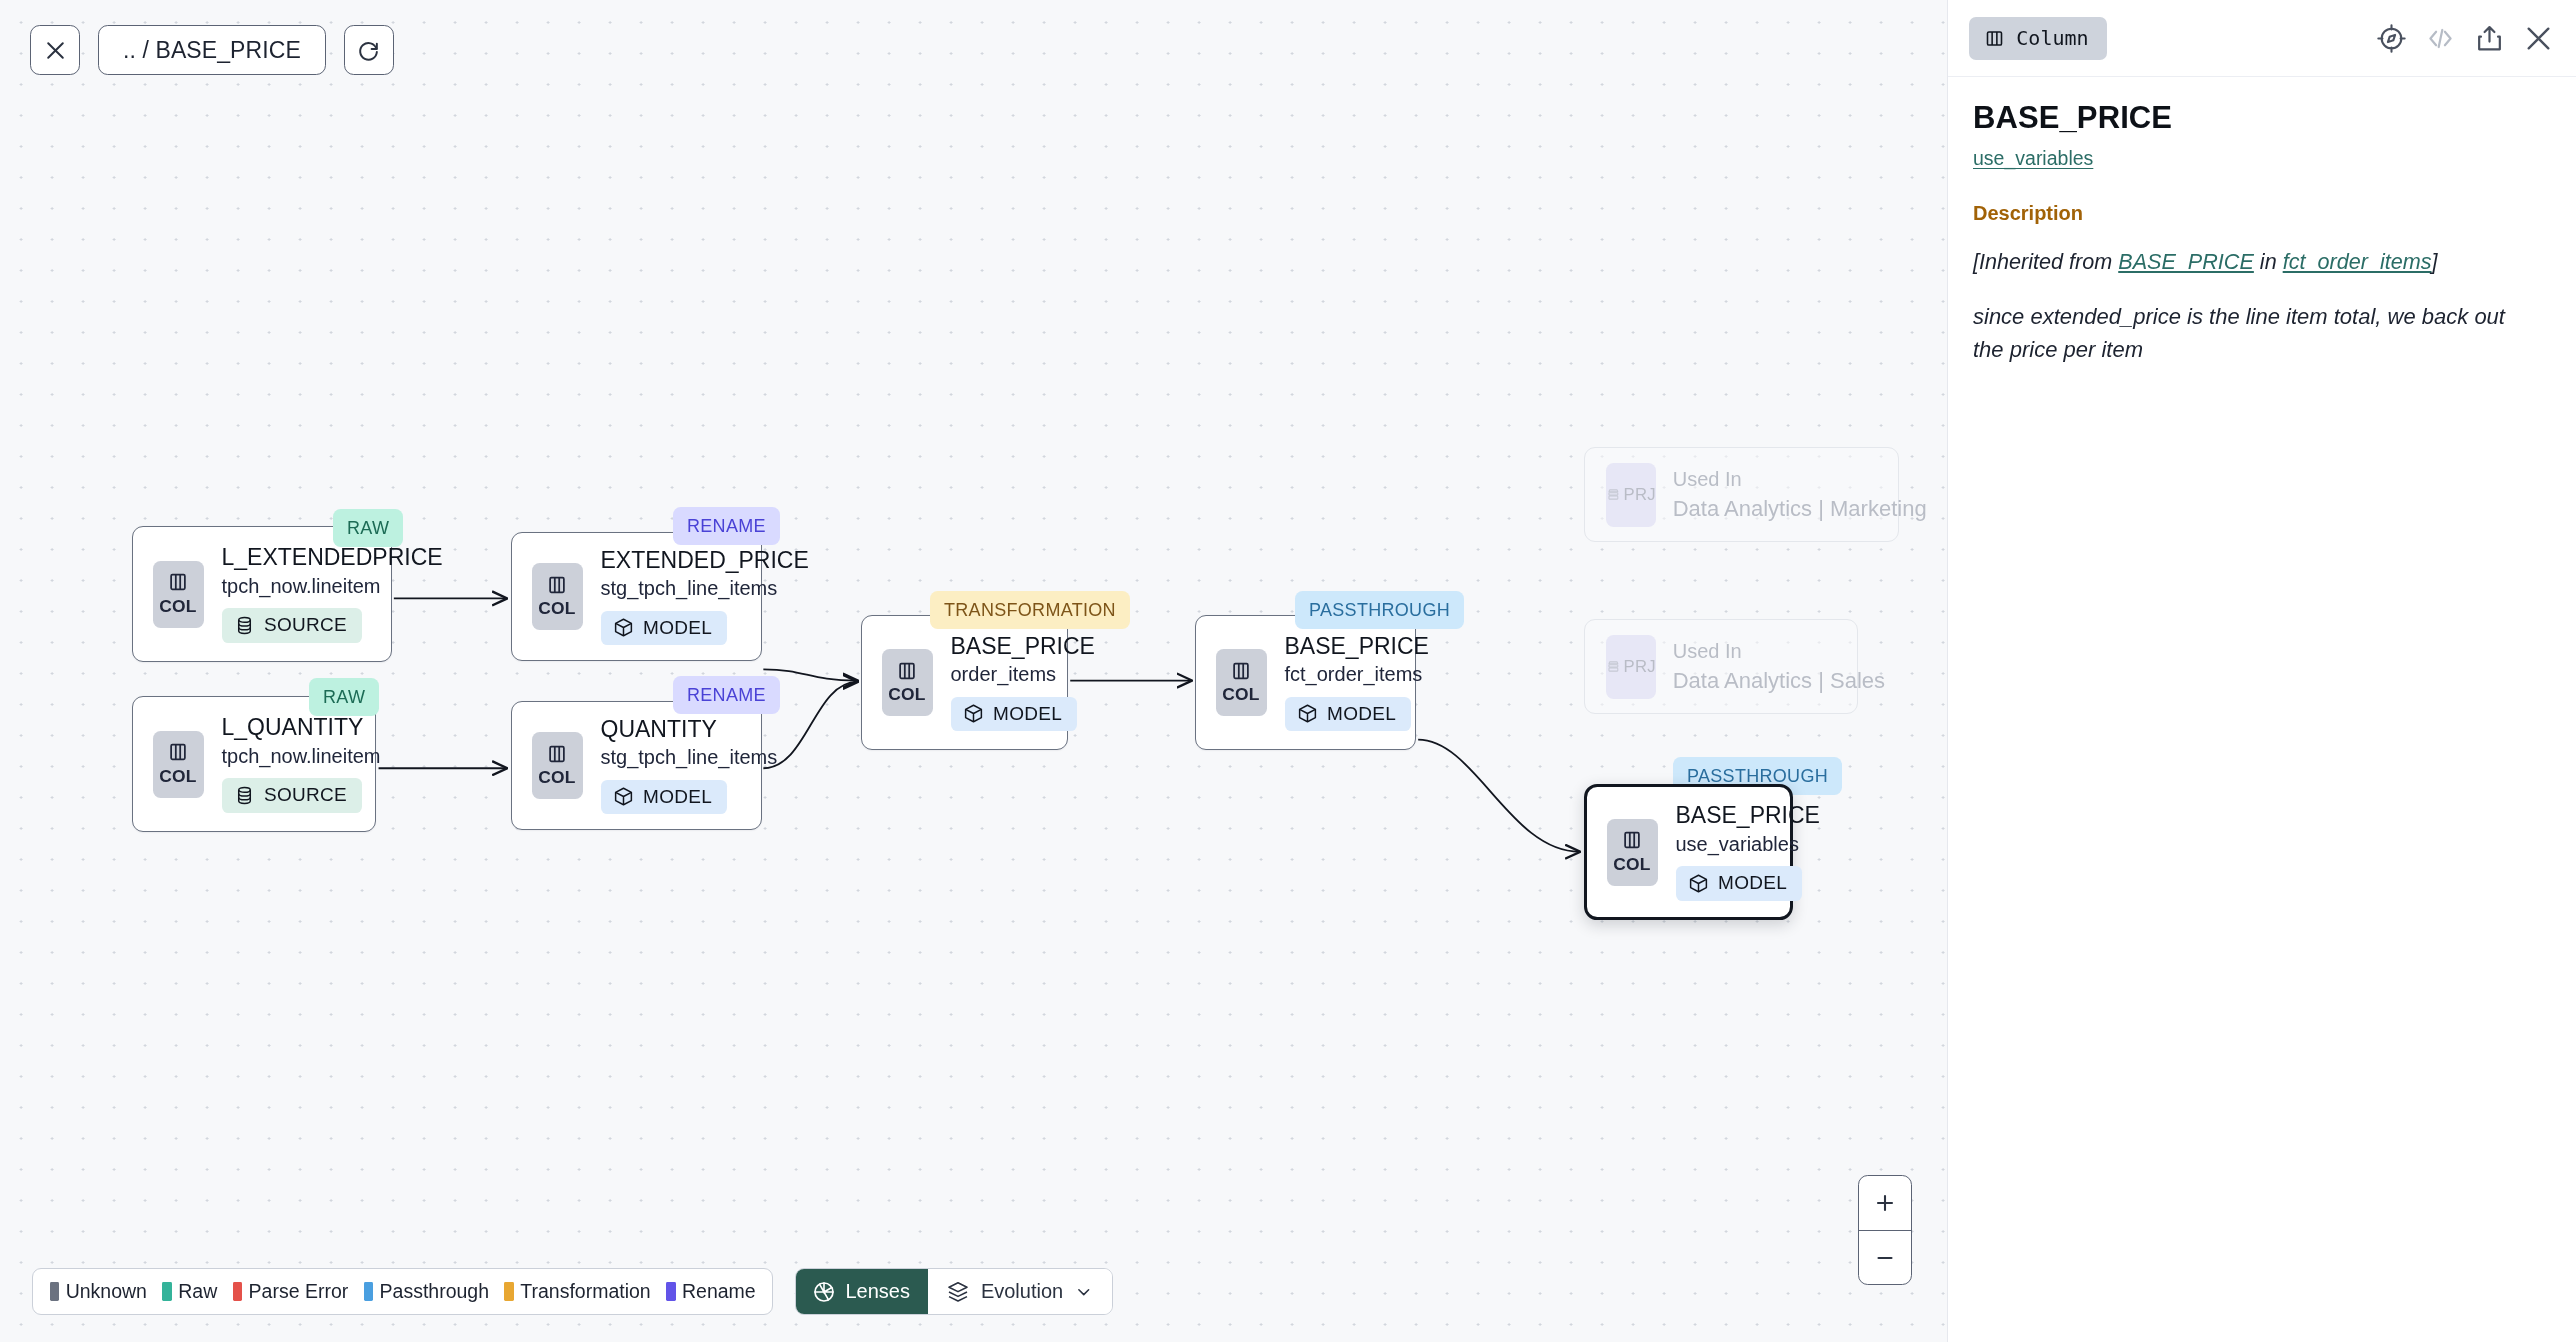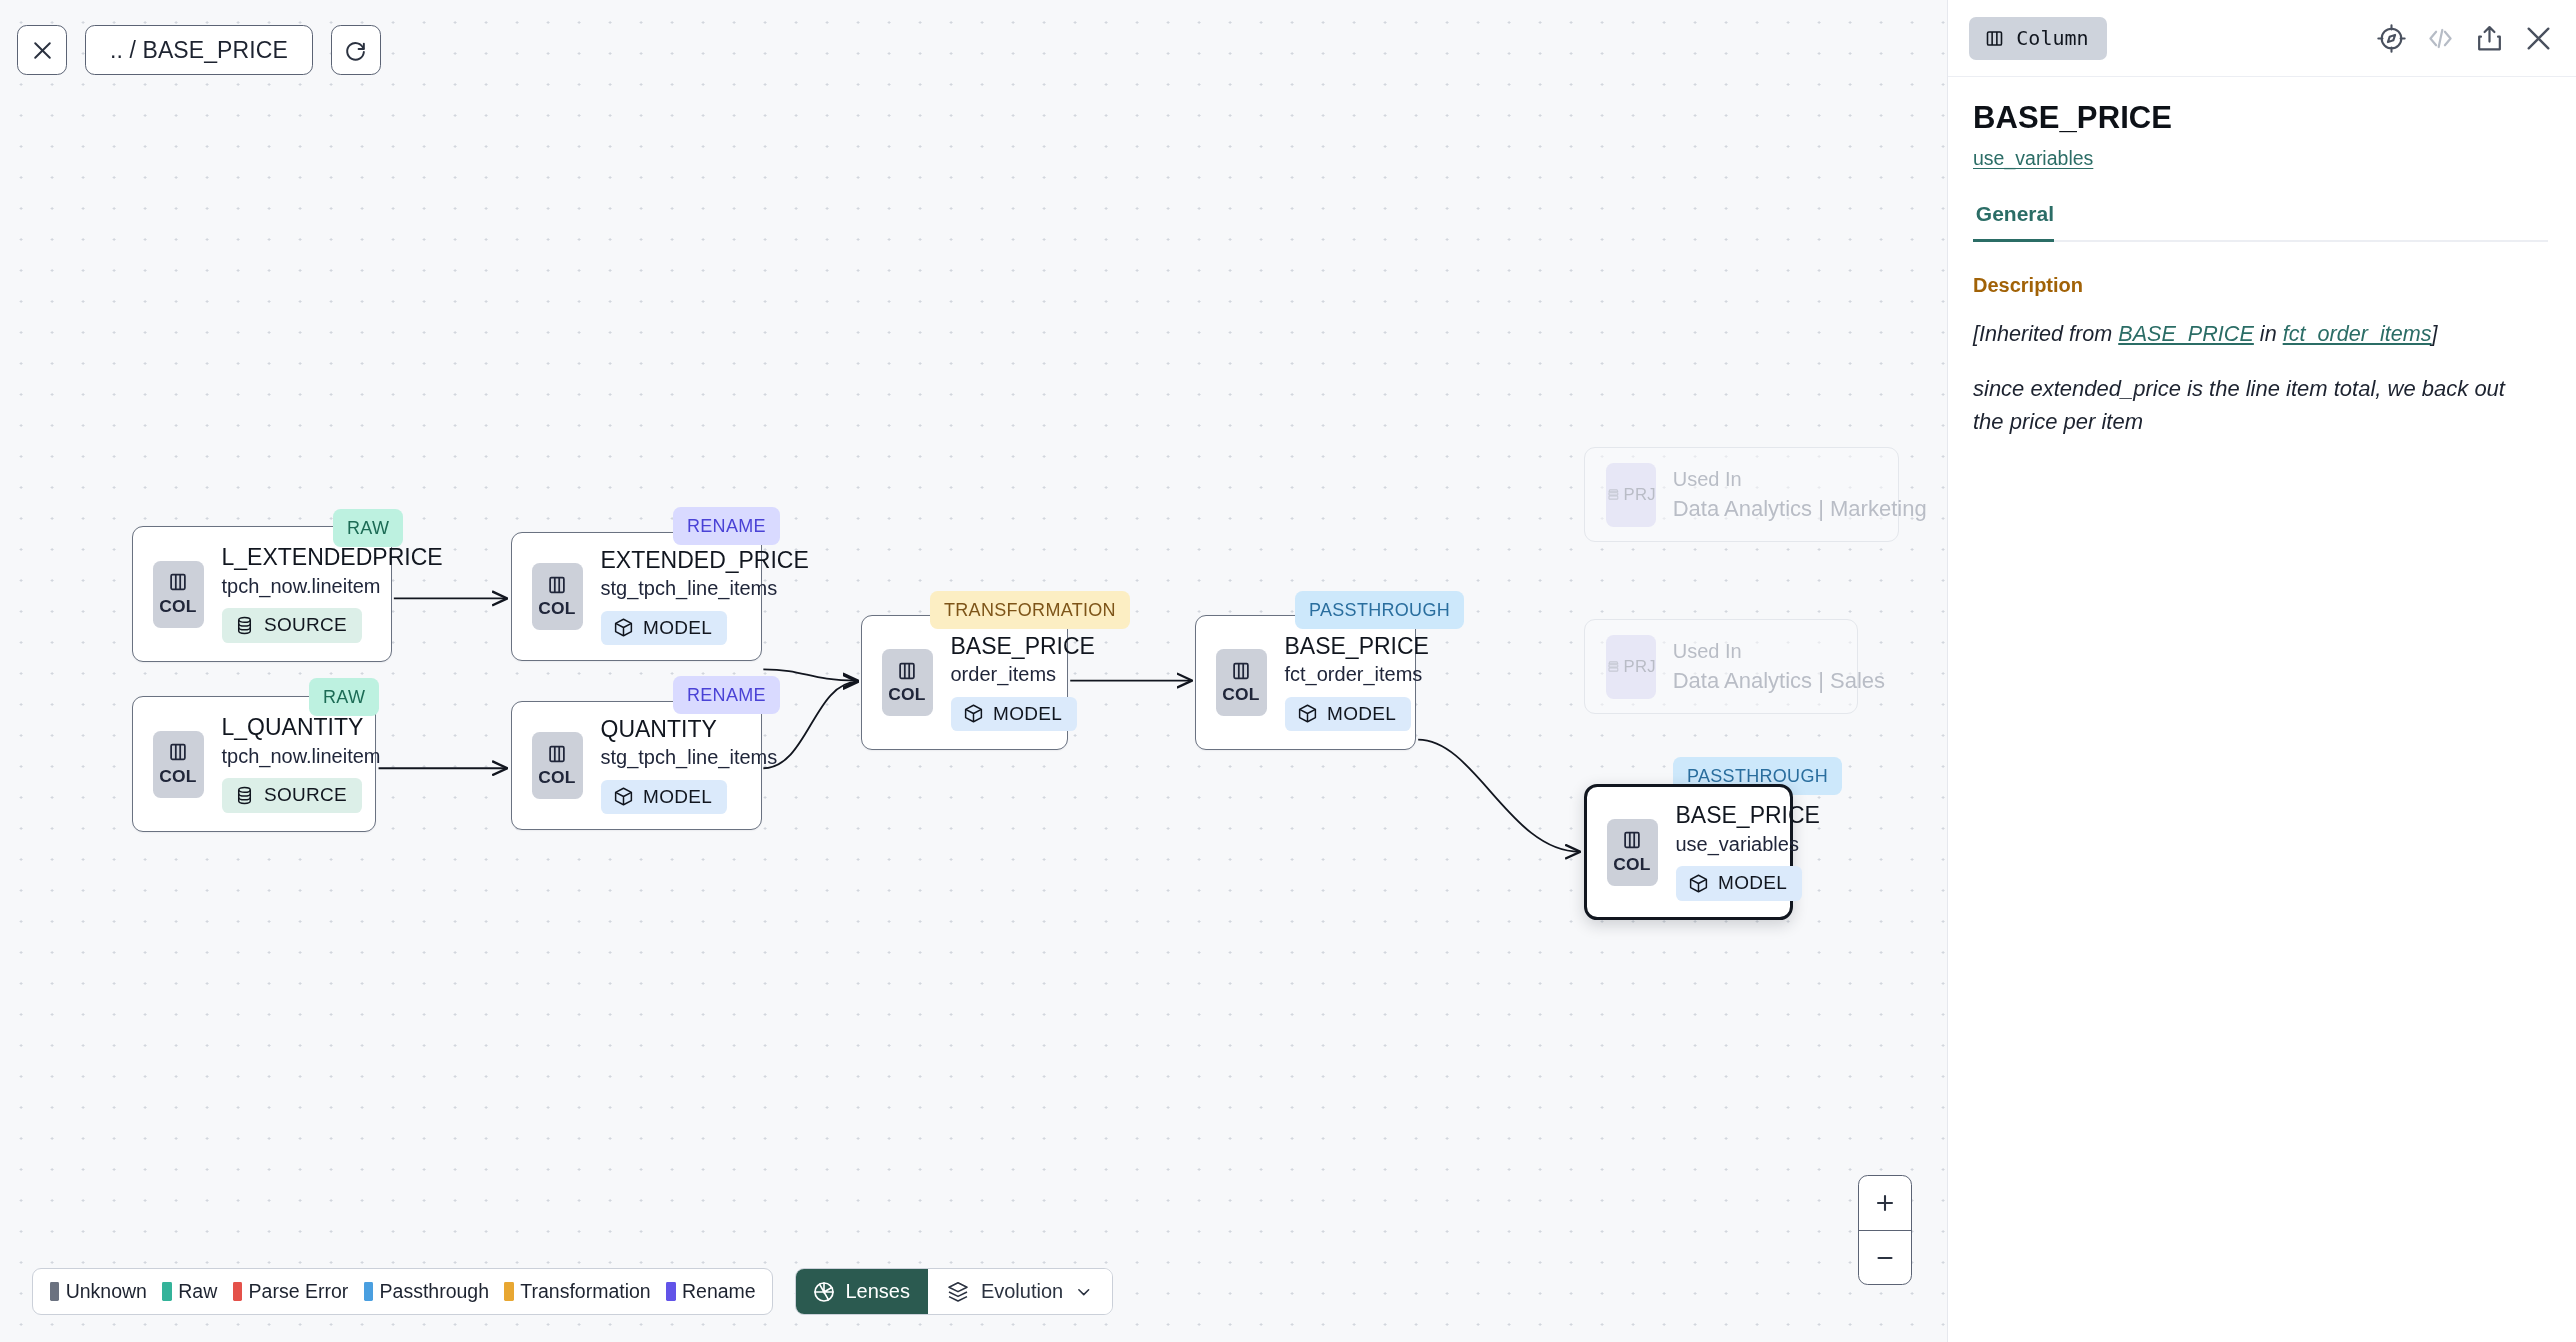--- a/index.html
+++ b/index.html
@@ -16,21 +16,21 @@
     width: 1947px; height: 1343px;
     background-color: #f7f8fa;
     background-image: radial-gradient(circle, #d2d6dd 1.1px, transparent 1.2px);
     background-size: 31px 31px;
     background-position: 5.6px 7px;
     overflow: hidden;
   }
 
   
   #canvas-toolbar {
-    position: absolute; top: 25px; left: 17px;
+    position: absolute; top: 25px; left: 30px;
     display: flex; align-items: center; gap: 18px; z-index: 40;
   }
   .tb-btn {
     background: #fff; border: 1.5px solid #5b6374; border-radius: 9.7px;
     height: 50px; display: flex; align-items: center; justify-content: center;
     cursor: pointer;
   }
   .tb-btn.square { width: 50px; }
   .tb-path {
     padding: 0 24px; font-size: 23px; color: #1d2330; letter-spacing: 0.1px;
@@ -513,23 +513,20 @@
             <path d="M4.4 4.4 L19.6 19.6 M19.6 4.4 L4.4 19.6" stroke="#49505e" stroke-width="1.8" stroke-linecap="round"></path>
           </svg>
         </div>
       </div>
     </div>
 
     <div id="panel-body">
       <div id="entity-name">BASE_PRICE</div>
       <a id="entity-model">use_variables</a>
 
-      <div id="tabs">
-        <div class="tab active">General</div>
-      </div>
 
       <div id="desc-label">Description</div>
       <div id="desc-inherit">
         <span>[Inherited from </span><a>BASE_PRICE</a><span> in </span><a>fct_order_items</a><span>]</span>
       </div>
       <div id="desc-text">since extended_price is the line item total, we back out the price per item</div>
     </div>
   </div>
 </div>
 

